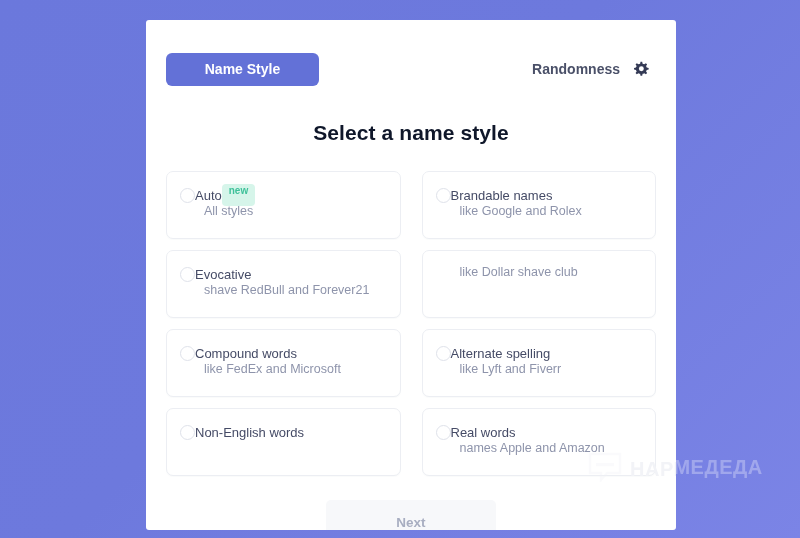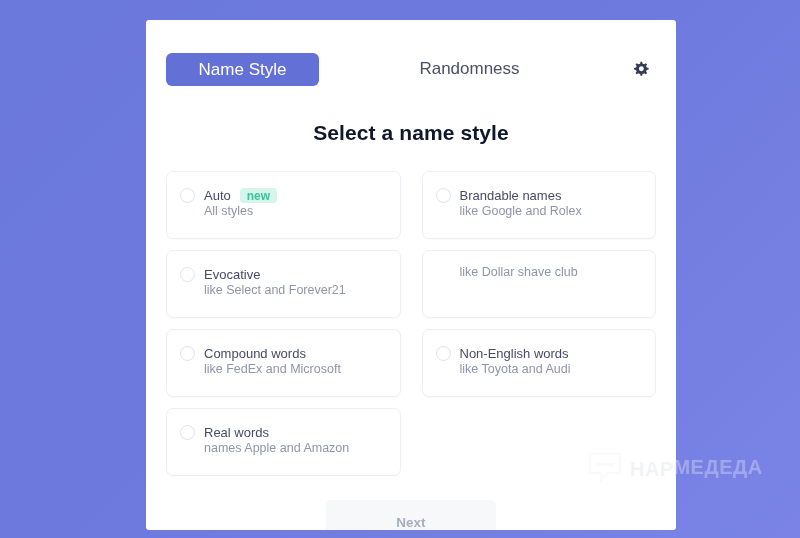--- a/index.html
+++ b/index.html
@@ -56,39 +56,39 @@
   }
 
   
   .tabbar {
     display: flex;
     align-items: center;
     padding: 22px 22px 0 20px;
     height: 76px;
   }
   .tab {
-    font-size: 17px;
-    font-weight: normal;
+    font-size: 14px;
+    font-weight: bold;
     color: #4a5068;
     text-align: center;
     cursor: pointer;
     white-space: nowrap;
   }
   .tab-active {
     background: #6371d7;
     color: #ffffff;
     border-radius: 6px;
     width: 153px;
     height: 33px;
     line-height: 33px;
     flex: 0 0 auto;
   }
   .tab-plain {
     flex: 1 1 auto;
-    text-align: center;
+    text-align: right;
   }
   .gear-btn {
     flex: 0 0 auto;
     width: 28px;
     height: 28px;
     display: flex;
     align-items: center;
     justify-content: center;
     cursor: pointer;
     margin-left: 6px;
@@ -118,43 +118,42 @@
     border-radius: 7px;
     background: #ffffff;
     padding: 14px 14px 14px 13px;
     height: 68px;
     cursor: pointer;
     box-shadow: 0 1px 1px rgba(60,66,96,0.025);
   }
   .option-top {
     display: flex;
     align-items: center;
-    gap: 9px;
     height: 18px;
   }
   .radio {
     flex: 0 0 auto;
     width: 15px;
     height: 15px;
     border: 1.6px solid #dfe2ea;
     border-radius: 50%;
     background: #fff;
   }
   .option-label {
     font-size: 13px;
     color: #454b66;
     white-space: nowrap;
   }
   .badge {
-    font-size: 12px;
+    font-size: 10px;
     font-weight: bold;
     color: #3fc19a;
     background: #d6f5ea;
     border-radius: 4px;
-    padding: 2px 7px 1px 7px;
+    padding: 2px 7px 10px 7px;
     line-height: 1;
     white-space: nowrap;
   }
   .option-sub {
     font-size: 12.5px;
     color: #8e94ab;
     margin-top: 0;
     margin-left: 24px;
     white-space: nowrap;
   }
@@ -260,42 +259,48 @@
         <span class="option-label">Brandable names</span>
       </div>
       <div class="option-sub">like Google and Rolex</div>
     </div>
 
     <div class="option-card">
       <div class="option-top">
         <span class="radio"></span>
         <span class="option-label">Evocative</span>
       </div>
-      <div class="option-sub">like Select and Forever21</div>
+      <div class="option-sub">shave RedBull and Forever21</div>
     </div>
 
     <div class="option-card">
       <div class="option-sub">like Dollar shave club</div>
     </div>
 
     <div class="option-card">
       <div class="option-top">
         <span class="radio"></span>
         <span class="option-label">Compound words</span>
       </div>
       <div class="option-sub">like FedEx and Microsoft</div>
     </div>
 
+    <div class="option-card">
+      <div class="option-top">
+        <span class="radio"></span>
+        <span class="option-label">Alternate spelling</span>
+      </div>
+      <div class="option-sub">like Lyft and Fiverr</div>
+    </div>
 
     <div class="option-card">
       <div class="option-top">
         <span class="radio"></span>
         <span class="option-label">Non-English words</span>
       </div>
-      <div class="option-sub">like Toyota and Audi</div>
     </div>
 
     <div class="option-card">
       <div class="option-top">
         <span class="radio"></span>
         <span class="option-label">Real words</span>
       </div>
       <div class="option-sub">names Apple and Amazon</div>
     </div>
 

